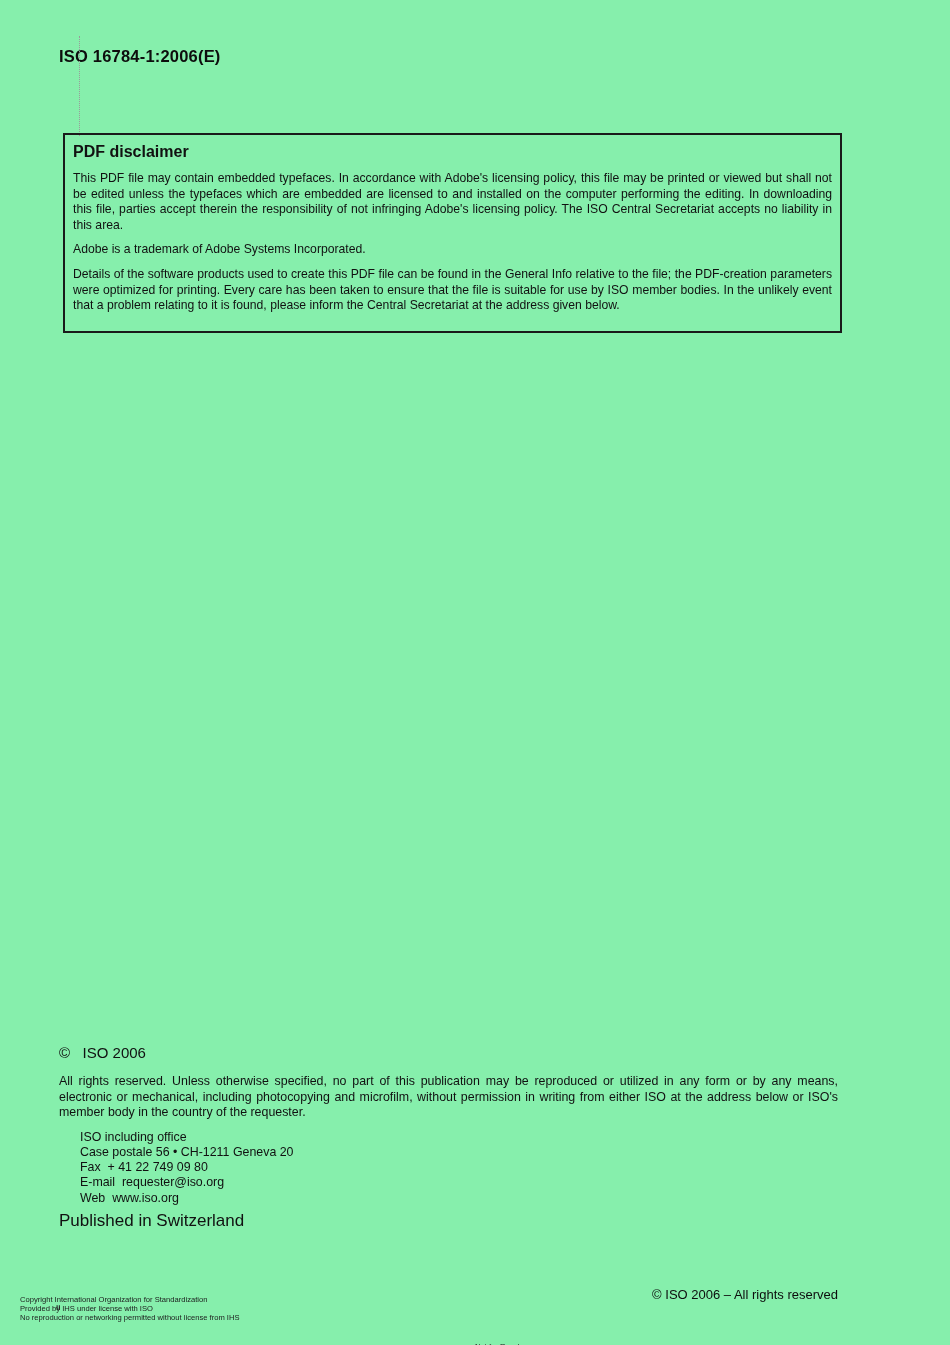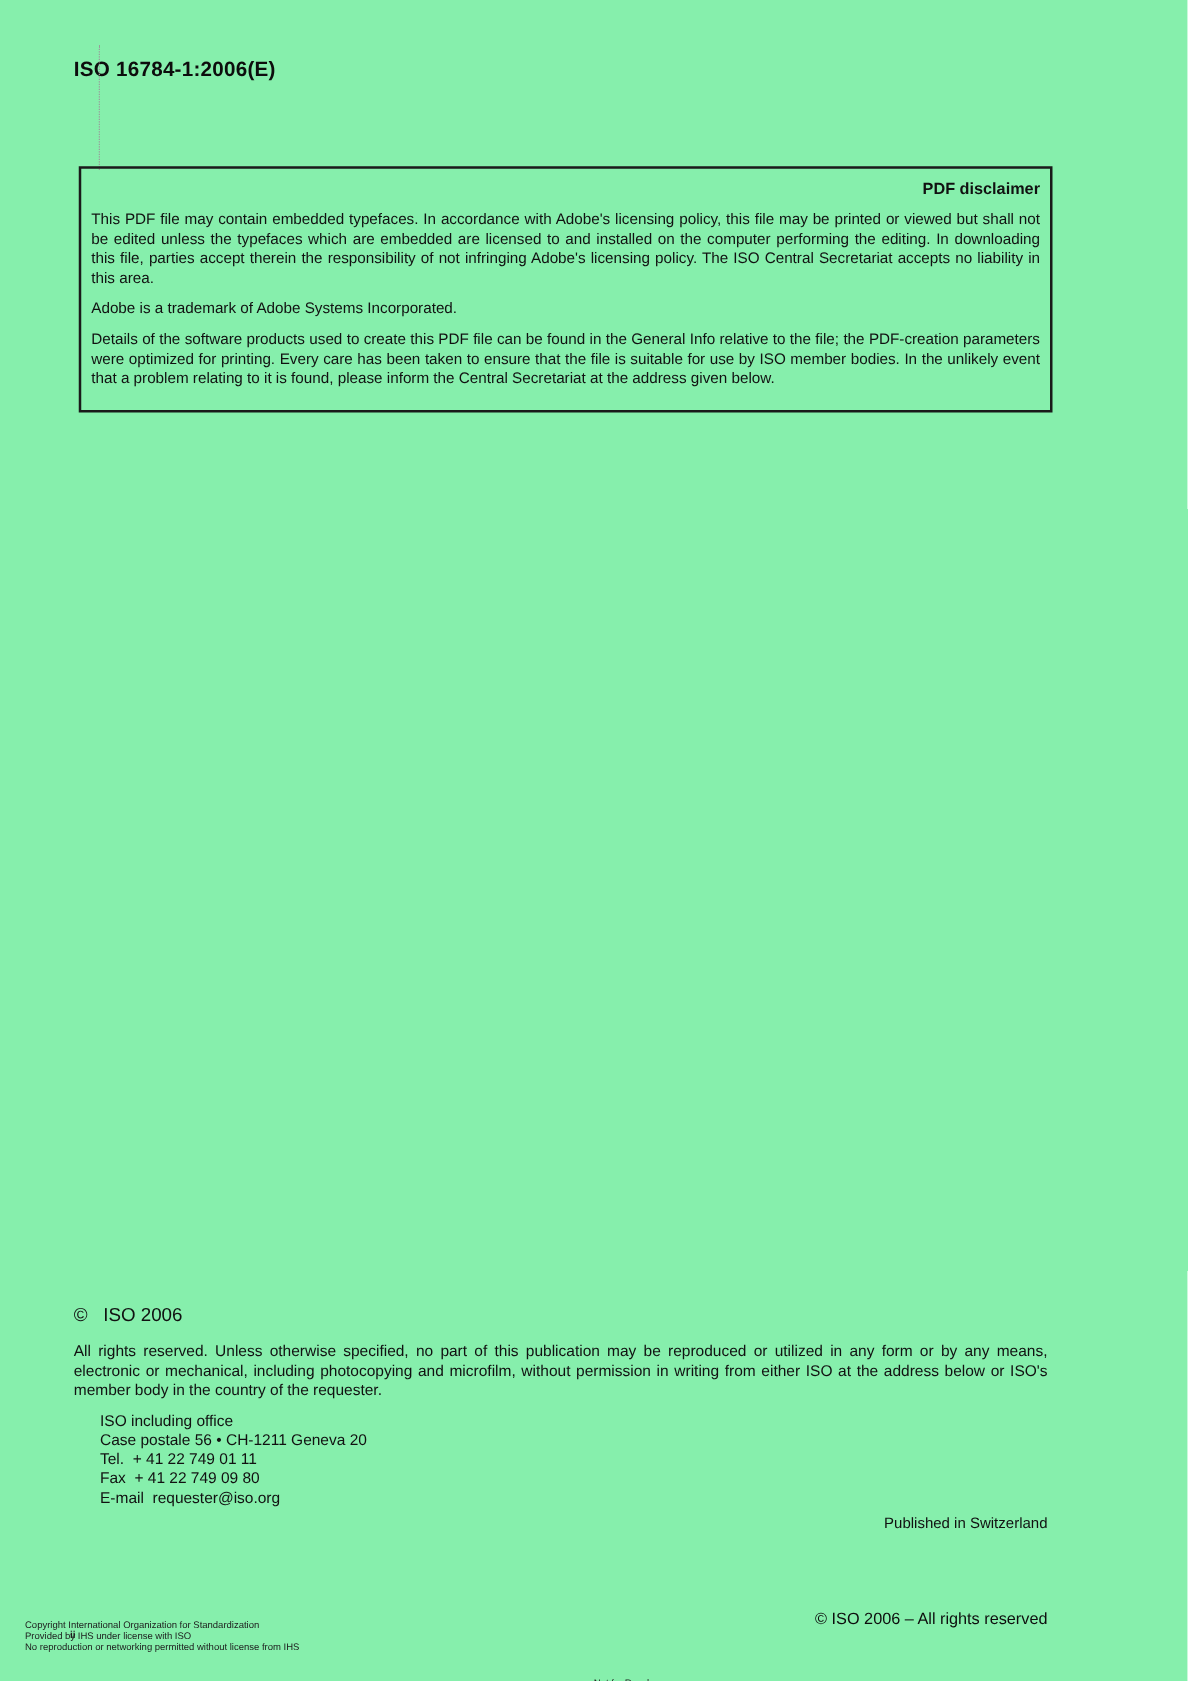--- a/index.html
+++ b/index.html
@@ -35,23 +35,23 @@
   }
   .disclaimer-box {
     position: absolute;
     left: 63px;
     top: 133px;
     width: 759px;
     border: 2px solid #1a1a1a;
     padding: 6px 8px 12px 8px;
   }
   .disclaimer-title {
-    text-align: right;
+    text-align: left;
     font-weight: bold;
-    font-size: 13px;
+    font-size: 16px;
     margin: 2px 0 10px 0;
   }
   .disclaimer-box p {
     font-size: 12.2px;
     line-height: 15.6px;
     text-align: justify;
     margin: 0 0 9px 0;
   }
   .disclaimer-box p:last-child { margin-bottom: 5px; }
 
@@ -72,23 +72,22 @@
     text-align: justify;
     margin: 0 0 9px 0;
   }
   .address-block {
     margin-left: 21px;
     font-size: 12.4px;
     line-height: 15.2px;
   }
   .address-line { white-space: pre-wrap; }
   .published-line {
-    font-size: 12px;
+    font-size: 17px;
     margin-top: 5px;
-    text-align: right;
   }
 
   .footer-page-number {
     position: absolute;
     left: 56px;
     top: 1283px;
     font-size: 8px;
     font-weight: bold;
     color: #222;
     margin-top: 20px;
@@ -131,23 +130,23 @@
     <p>Adobe is a trademark of Adobe Systems Incorporated.</p>
     <p>Details of the software products used to create this PDF file can be found in the General Info relative to the file; the PDF-creation parameters were optimized for printing. Every care has been taken to ensure that the file is suitable for use by ISO member bodies. In the unlikely event that a problem relating to it is found, please inform the Central Secretariat at the address given below.</p>
   </div>
 
   <div class="copyright-section">
     <div class="copyright-line">©   ISO 2006</div>
     <p class="rights-paragraph">All rights reserved. Unless otherwise specified, no part of this publication may be reproduced or utilized in any form or by any means, electronic or mechanical, including photocopying and microfilm, without permission in writing from either ISO at the address below or ISO's member body in the country of the requester.</p>
     <div class="address-block">
       <div class="address-line">ISO including office</div>
       <div class="address-line">Case postale 56 • CH-1211 Geneva 20</div>
-      <div class="address-line">Tel.  + 41 22 749 01 11</div>
       <div class="address-line">Fax  + 41 22 749 09 80</div>
       <div class="address-line">E-mail  requester@iso.org</div>
+      <div class="address-line">Web  www.iso.org</div>
     </div>
     <div class="published-line">Published in Switzerland</div>
   </div>
 
   <div class="footer-page-number">ii</div>
 
   <div class="footer-left-notes">
     <div>Copyright International Organization for Standardization</div>
     <div>Provided by IHS under license with ISO</div>
     <div>No reproduction or networking permitted without license from IHS</div>

